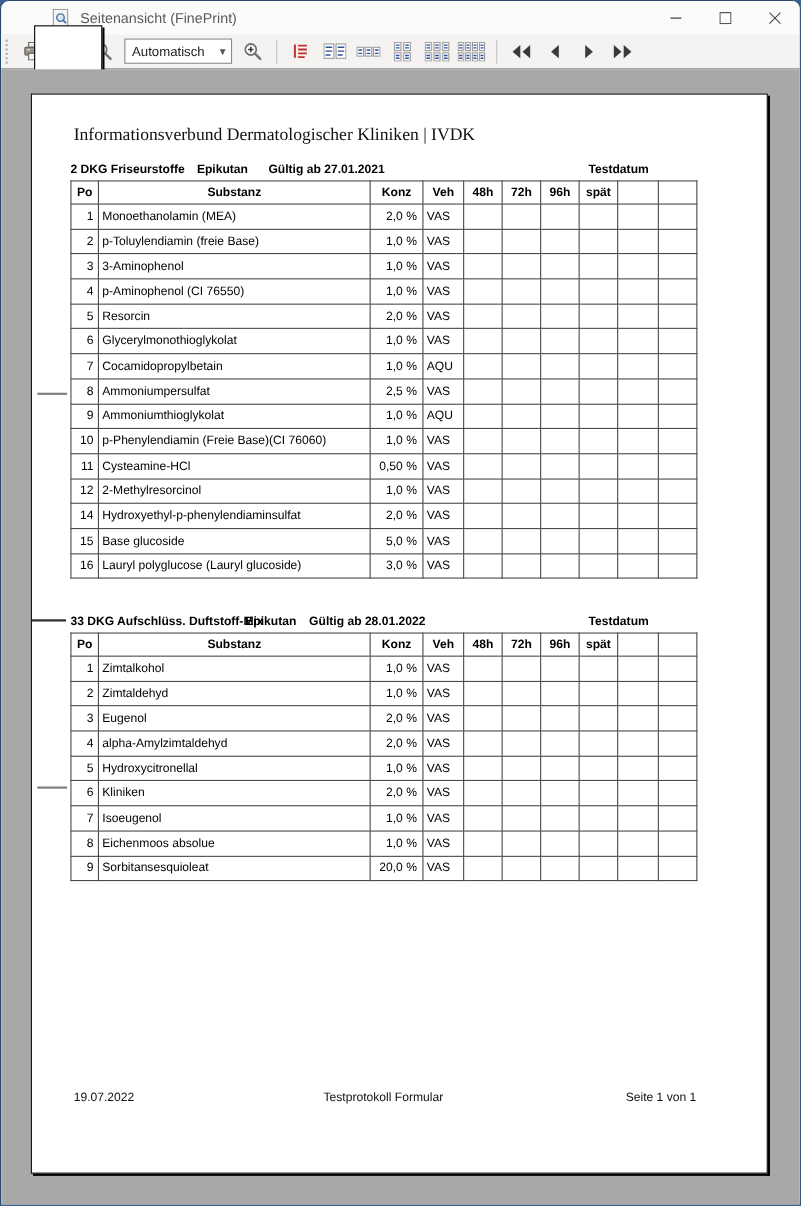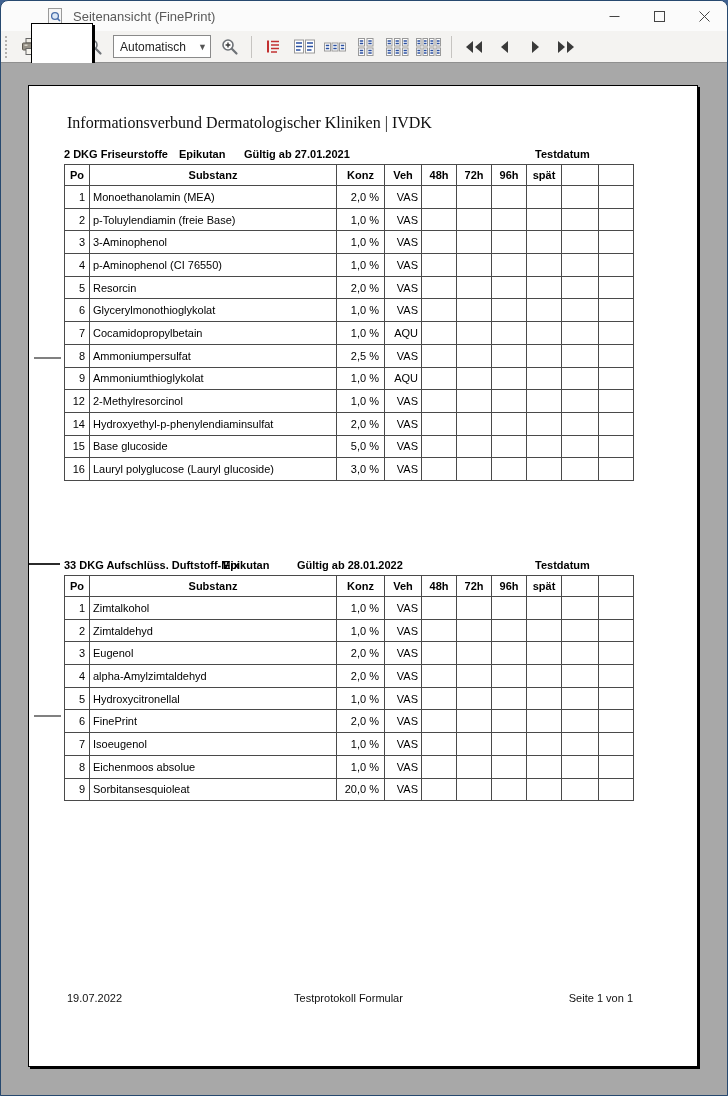--- a/index.html
+++ b/index.html
@@ -30,31 +30,31 @@
   
   .preview{position:relative;height:1032px;background:#a8a8a8;}
   .page{position:absolute;left:27px;top:22px;width:668px;height:980px;background:#fff;
         border:1px solid #000;box-shadow:2px 2px 0 0 #000;}
   .page *{font-family:"Liberation Sans",sans-serif;}
   .letterhead{position:absolute;left:38px;top:28px;font-size:16px;color:#111;font-family:Liberation Serif, serif;}
   .headline{position:absolute;left:0;width:668px;height:13px;font-size:11px;font-weight:bold;color:#000;}
   .headline span{position:absolute;white-space:nowrap;}
   .hl-title{left:35px;} .hl-testdate{left:506px;}
   .headline.t1{top:62px;} .t1 .hl-method{left:150px;} .t1 .hl-valid{left:215px;}
-  .headline.t2{top:473px;} .t2 .hl-method{left:194px;} .t2 .hl-valid{left:268px;text-align:center;}
+  .headline.t2{top:473px;} .t2 .hl-method{left:194px;} .t2 .hl-valid{left:252px;text-align:center;}
   .doc-table{position:absolute;left:35px;border-collapse:collapse;table-layout:fixed;}
   .doc-table.t1{top:78px;} .doc-table.t2{top:489px;}
   .doc-table th,.doc-table td{border:1px solid #4a4a4a;font-size:11px;padding:0 3px;
         white-space:nowrap;overflow:hidden;color:#000;}
   .doc-table thead tr{height:21px;}
   .doc-table tbody tr{height:22.7px;}
   .doc-table th{font-weight:bold;text-align:center;}
   .doc-table td.c0{text-align:right;padding-right:4px;}
   .doc-table td.c2{text-align:right;padding-right:5px;}
-  .doc-table td.c3{text-align:right;margin-top:44px;}
+  .doc-table td.c3{text-align:left;margin-top:44px;}
   .fold-mark{position:absolute;height:2px;background:#808080;}
   .fold-1{left:5px;top:271px;width:27px;}
   .fold-2{left:0px;top:477px;width:31px;background:#2b2b2b;}
   .fold-3{left:5px;top:629px;width:27px;}
   .doc-footer{position:absolute;top:906px;left:0;width:668px;font-size:11px;color:#111;}
   .df-date{position:absolute;left:38px;}
   .df-center{position:absolute;left:35px;width:569px;text-align:center;}
   .df-page{position:absolute;right:64px;}
   .bl{stroke:#2a4fa0;stroke-width:1.3;}
   .rl{stroke:#c23030;}
@@ -454,20 +454,44 @@
               <td class="c2">1,0 %</td>
               <td class="c3">AQU</td>
               <td class="c4"></td>
               <td class="c5"></td>
               <td class="c6"></td>
               <td class="c7"></td>
               <td class="c8"></td>
               <td class="c9"></td>
             </tr>
             <tr>
+              <td class="c0">10</td>
+              <td class="c1">p-Phenylendiamin (Freie Base)(CI 76060)</td>
+              <td class="c2">1,0 %</td>
+              <td class="c3">VAS</td>
+              <td class="c4"></td>
+              <td class="c5"></td>
+              <td class="c6"></td>
+              <td class="c7"></td>
+              <td class="c8"></td>
+              <td class="c9"></td>
+            </tr>
+            <tr>
+              <td class="c0">11</td>
+              <td class="c1">Cysteamine-HCl</td>
+              <td class="c2">0,50 %</td>
+              <td class="c3">VAS</td>
+              <td class="c4"></td>
+              <td class="c5"></td>
+              <td class="c6"></td>
+              <td class="c7"></td>
+              <td class="c8"></td>
+              <td class="c9"></td>
+            </tr>
+            <tr>
               <td class="c0">12</td>
               <td class="c1">2-Methylresorcinol</td>
               <td class="c2">1,0 %</td>
               <td class="c3">VAS</td>
               <td class="c4"></td>
               <td class="c5"></td>
               <td class="c6"></td>
               <td class="c7"></td>
               <td class="c8"></td>
               <td class="c9"></td>
@@ -600,21 +624,21 @@
               <td class="c3">VAS</td>
               <td class="c4"></td>
               <td class="c5"></td>
               <td class="c6"></td>
               <td class="c7"></td>
               <td class="c8"></td>
               <td class="c9"></td>
             </tr>
             <tr>
               <td class="c0">6</td>
-              <td class="c1">FinePrint</td>
+              <td class="c1">Kliniken</td>
               <td class="c2">2,0 %</td>
               <td class="c3">VAS</td>
               <td class="c4"></td>
               <td class="c5"></td>
               <td class="c6"></td>
               <td class="c7"></td>
               <td class="c8"></td>
               <td class="c9"></td>
             </tr>
             <tr>

